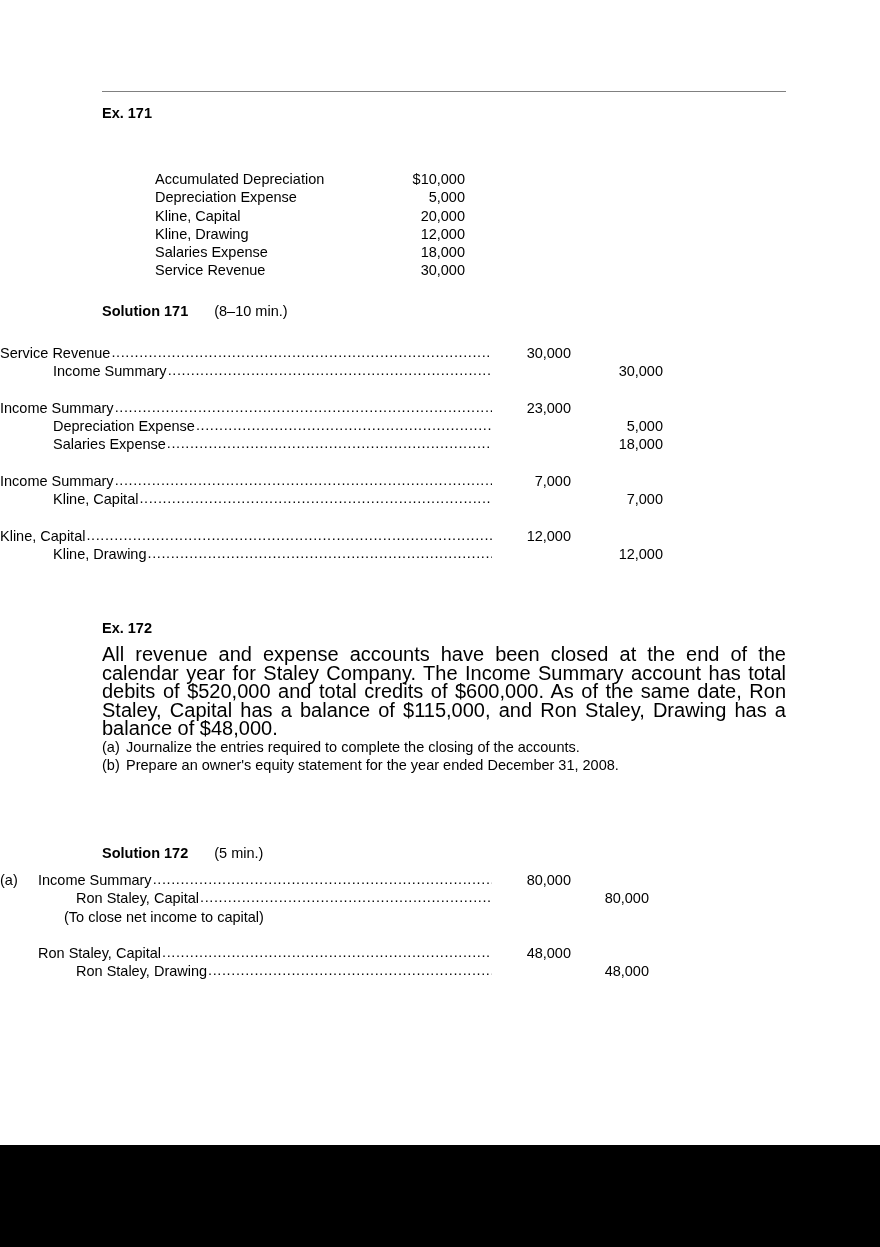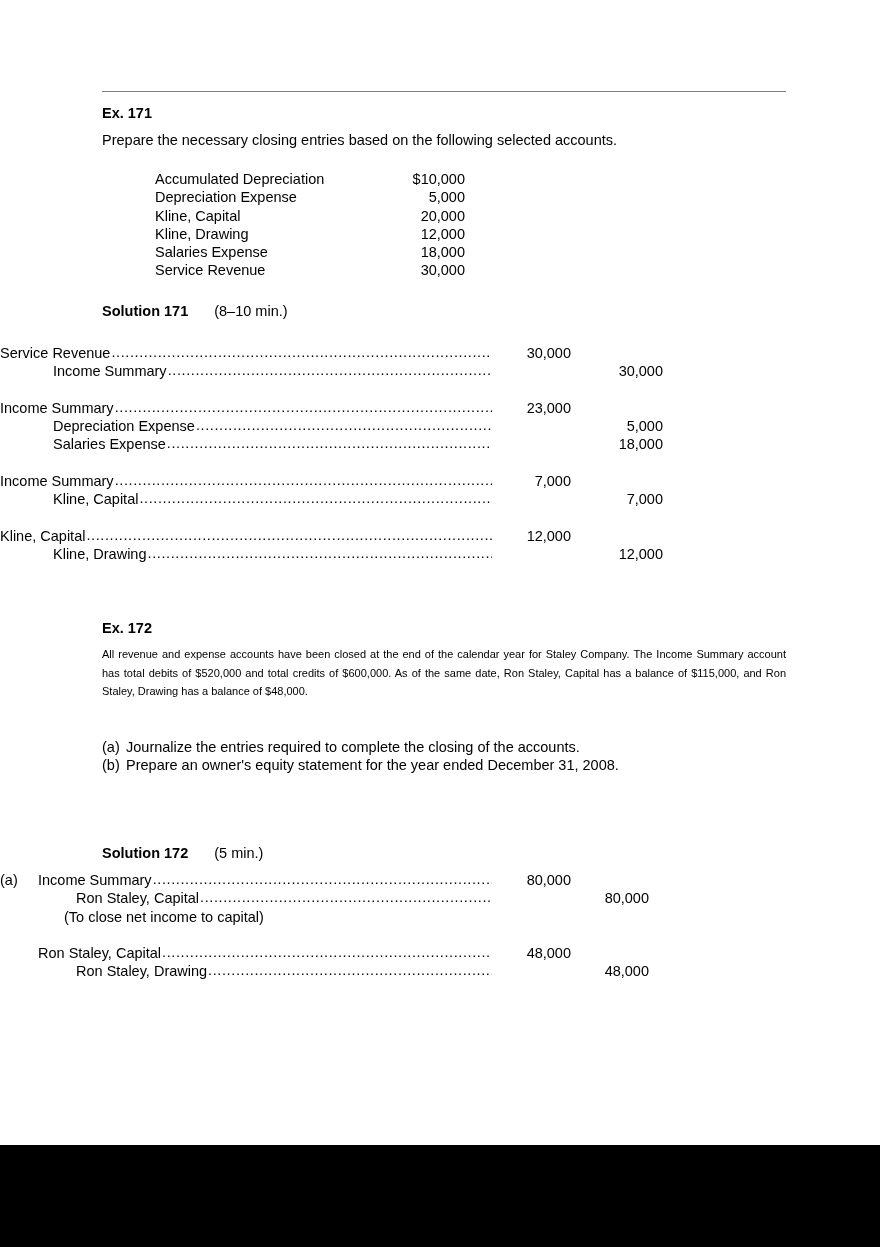--- a/index.html
+++ b/index.html
@@ -53,21 +53,21 @@
   .h-ex {
     font-size: 14.5px;
     font-weight: bold;
     line-height: 1;
   }
   .para {
     font-size: 14.5px;
     line-height: 18.5px;
   }
   .para-justified {
-    font-size: 11px;
+    font-size: 20px;
     line-height: 18.5px;
     text-align: justify;
     text-justify: inter-word;
   }
   .h-sol {
     font-size: 14.5px;
     font-weight: bold;
     line-height: 1;
   }
   .h-sol .mins {
@@ -178,23 +178,20 @@
 <body>
 
 <div class="page">
 
   <div class="top-rule"></div>
 
   <div class="content" style="top:106px;">
     <div class="h-ex">Ex. 171</div>
   </div>
 
-  <div class="content" style="top:131px;">
-    <div class="para">Prepare the necessary closing entries based on the following selected accounts.</div>
-  </div>
 
   <div class="content" style="top:0;">
     <div class="acct-list">
       <div class="acct-row">
         <span class="nm">Accumulated Depreciation</span>
         <span class="amt">$10,000</span>
       </div>
       <div class="acct-row">
         <span class="nm">Depreciation Expense</span>
         <span class="amt">5,000</span>

